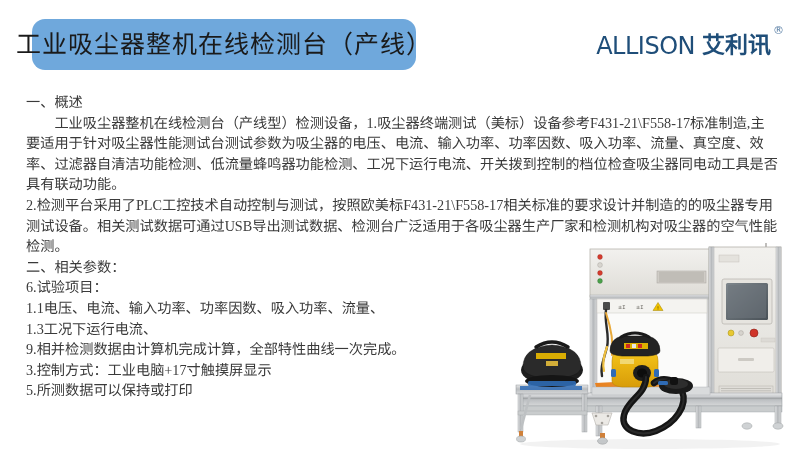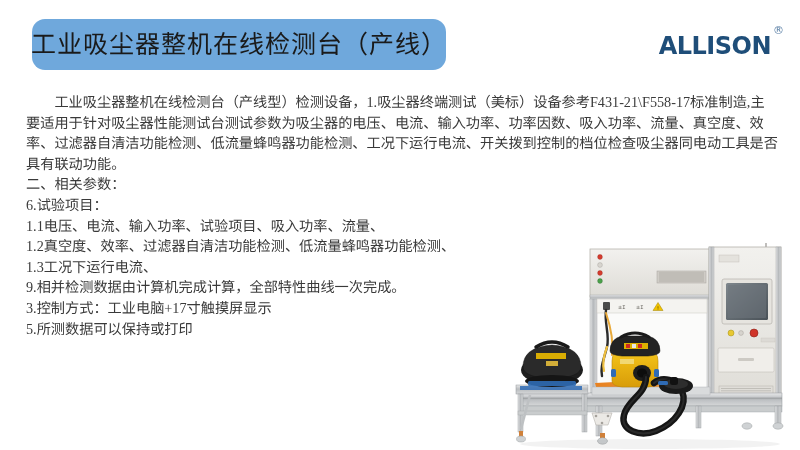--- a/index.html
+++ b/index.html
@@ -23,21 +23,21 @@
   
   .header {
     position: absolute;
     top: 0; left: 0; right: 0;
     height: 88px;
   }
   .title-banner {
     position: absolute;
     left: 32px;
     top: 19px;
-    width: 414px;
+    width: 384px;
     height: 51px;
     background: #6fa8dc;
     border-radius: 13px;
     display: flex;
     align-items: center;
     justify-content: center;
   }
   .title-banner .title-text {
     font-family: "Liberation Serif", "DejaVu Serif", serif;
     font-size: 25px;
@@ -50,21 +50,21 @@
   .logo {
     position: absolute;
     right: 16px;
     top: 34px;
     display: flex;
     align-items: flex-start;
     white-space: nowrap;
   }
   .logo-en {
     font-family: "DejaVu Sans", sans-serif;
-    font-weight: bold;
+    font-weight: normal;
     font-size: 24px;
     color: #1f4e79;
     letter-spacing: -0.5px;
     line-height: 1;
   }
   .logo-cn {
     font-family: "DejaVu Sans", sans-serif;
     font-weight: bold;
     font-size: 23px;
     color: #1f4e79;
@@ -114,36 +114,38 @@
 <div class="slide">
 
   <div class="header">
 
     <div class="title-banner">
       <span class="title-text">工业吸尘器整机在线检测台（产线）</span>
     </div>
 
     <div class="logo">
       <span class="logo-en">ALLISON</span>
+      <span class="logo-cn">艾利讯</span>
       <span class="logo-reg">®</span>
     </div>
 
   </div>
 
   <div class="body-text">
 
+    <p>一、概述</p>
 
     <p class="indent-2">工业吸尘器整机在线检测台（产线型）检测设备，1.吸尘器终端测试（美标）设备参考F431-21\F558-17标准制造,主要适用于针对吸尘器性能测试台测试参数为吸尘器的电压、电流、输入功率、功率因数、吸入功率、流量、真空度、效率、过滤器自清洁功能检测、低流量蜂鸣器功能检测、工况下运行电流、开关拨到控制的档位检查吸尘器同电动工具是否具有联动功能。</p>
 
+    <p>2.检测平台采用了PLC工控技术自动控制与测试，按照欧美标F431-21\F558-17相关标准的要求设计并制造的的吸尘器专用测试设备。相关测试数据可通过USB导出测试数据、检测台广泛适用于各吸尘器生产厂家和检测机构对吸尘器的空气性能检测。</p>
 
     <p>二、相关参数：</p>
 
     <p>6.试验项目：</p>
-    <p>1.1电压、电流、输入功率、试验项目、吸入功率、流量、</p>
-    <p>1.2真空度、效率、过滤器自清洁功能检测、低流量蜂鸣器功能检测、</p>
+    <p>1.1电压、电流、输入功率、功率因数、吸入功率、流量、</p>
     <p>1.3工况下运行电流、</p>
     <p>9.相并检测数据由计算机完成计算，全部特性曲线一次完成。</p>
     <p>3.控制方式：工业电脑+17寸触摸屏显示</p>
     <p>5.所测数据可以保持或打印</p>
 
   </div>
 
   <div class="photo">
     <svg width="300" height="207" viewBox="0 0 300 207" xmlns="http://www.w3.org/2000/svg">
       <defs>

